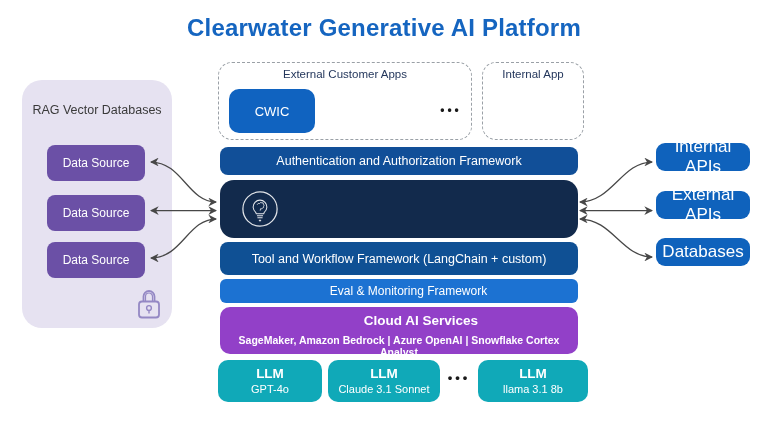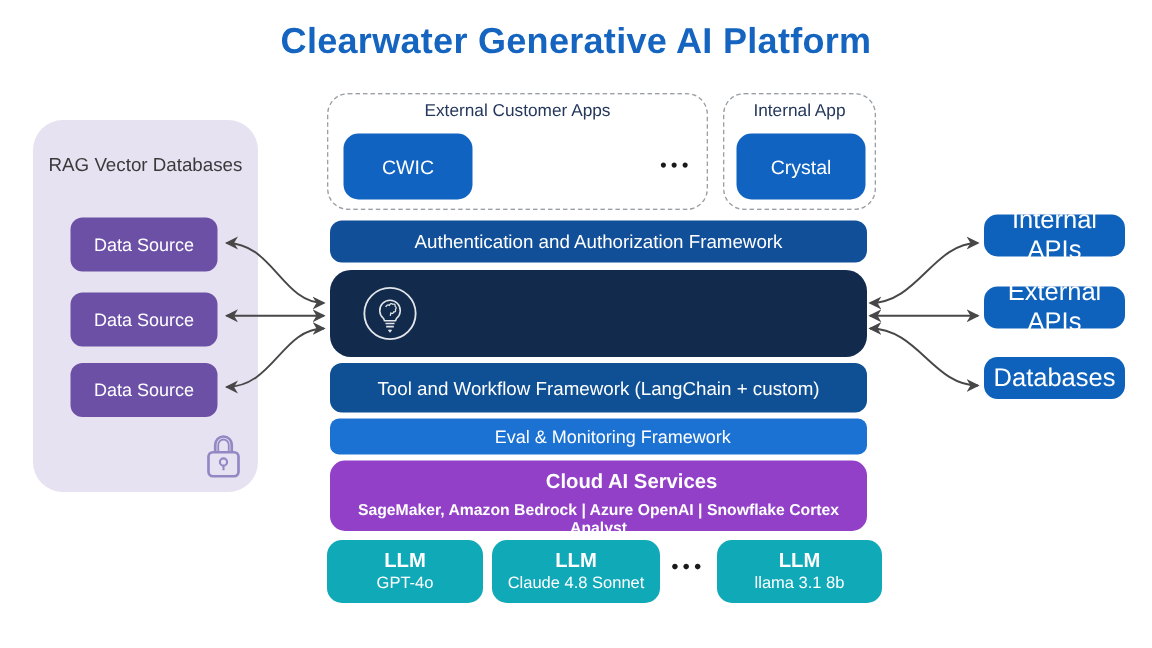--- a/index.html
+++ b/index.html
@@ -85,21 +85,20 @@
 </div>
 
 <div class="abs dash-box dash-ext">
   <div class="abs dash-label">External Customer Apps</div>
   <div class="abs ctr app-btn cwic">CWIC</div>
   <div class="abs dots app-dots">•••</div>
 </div>
 
 <div class="abs dash-box dash-int">
   <div class="abs dash-label">Internal App</div>
-  <div class="abs ctr app-btn crystal">Crystal</div>
 </div>
 
 <div class="abs ctr bar auth-bar">Authentication and Authorization Framework</div>
 
 <div class="abs bar platform-box">
   <svg class="abs bulb" viewBox="0 0 40 40" fill="none" stroke="rgba(255,255,255,0.88)" stroke-width="1.3">
     <circle cx="20" cy="20" r="18"></circle>
     <path d="M15.5 23.5 a7.2 7.2 0 1 1 9 0 l-0.6 1.6 h-7.8 z" stroke-width="1.1"></path>
     <path d="M16.8 27 h6.4 M17.3 29.2 h5.4 M19 31.4 l1 1.2 1-1.2" stroke-width="1.1"></path>
     <path d="M17 15.5 q1-2.2 2.6-1.2 q0.8-2 2.4-0.8 q1.8-0.6 1.6 1.4 q1.4 1 0.2 2.2 q0.6 1.8-1.2 1.8 q-0.6 1.6-2 0.8 l-0.4 2" stroke-width="0.9"></path>
@@ -113,21 +112,21 @@
   <div class="abs cloud-title">Cloud AI Services</div>
   <div class="abs cloud-sub">SageMaker, Amazon Bedrock | Azure OpenAI | Snowflake Cortex Analyst</div>
 </div>
 
 <div class="abs ctr llm-box llm0">
   <div class="llm-name">LLM</div>
   <div class="llm-model">GPT-4o</div>
 </div>
 <div class="abs ctr llm-box llm1">
   <div class="llm-name">LLM</div>
-  <div class="llm-model">Claude 4.8 Sonnet</div>
+  <div class="llm-model">Claude 3.1 Sonnet</div>
 </div>
 <div class="abs dots llm-dots">•••</div>
 <div class="abs ctr llm-box llm2">
   <div class="llm-name">LLM</div>
   <div class="llm-model">llama 3.1 8b</div>
 </div>
 
 <div class="abs ctr right-box rb0">Internal APIs</div>
 <div class="abs ctr right-box rb1">External APIs</div>
 <div class="abs ctr right-box rb2">Databases</div>

